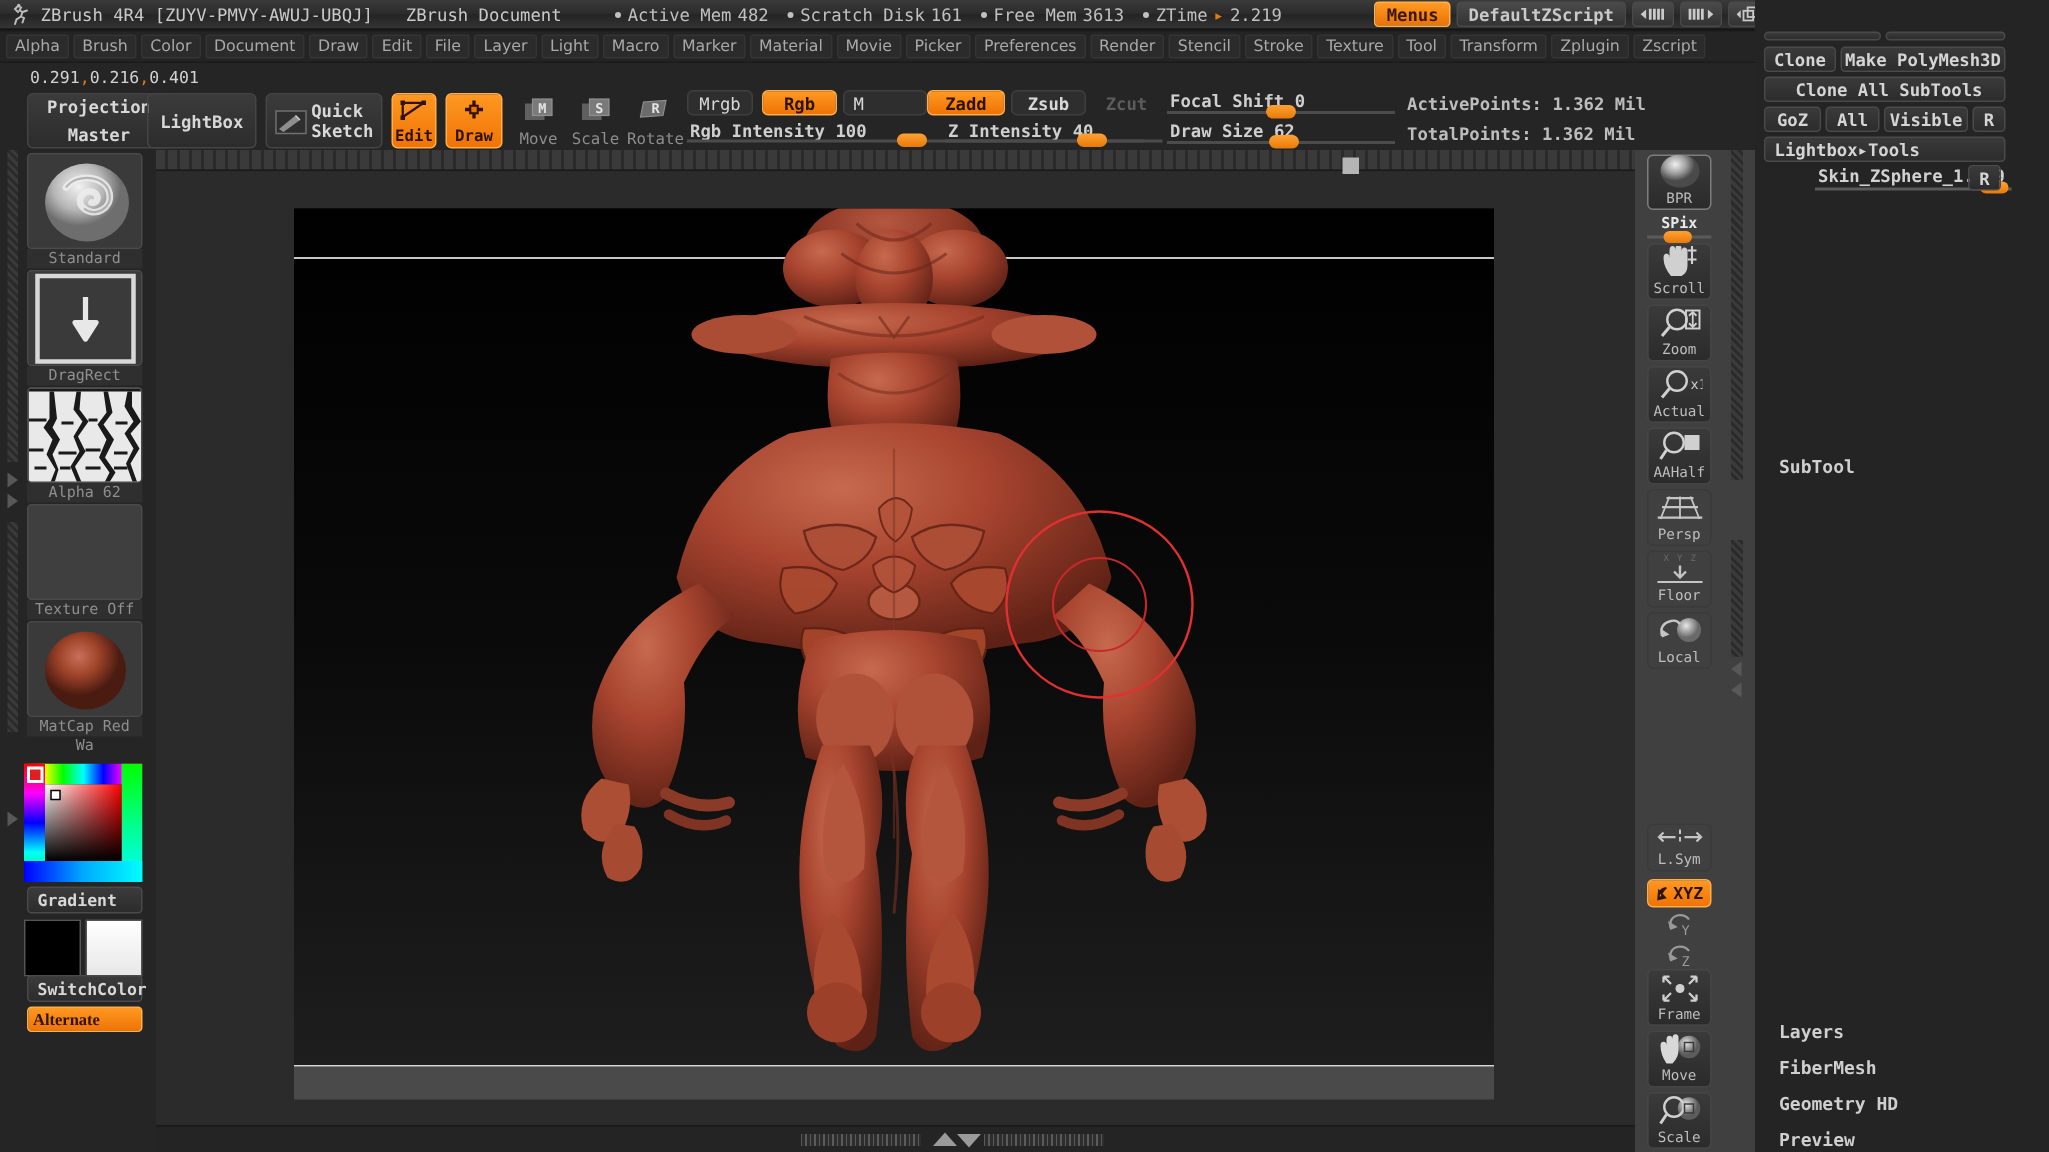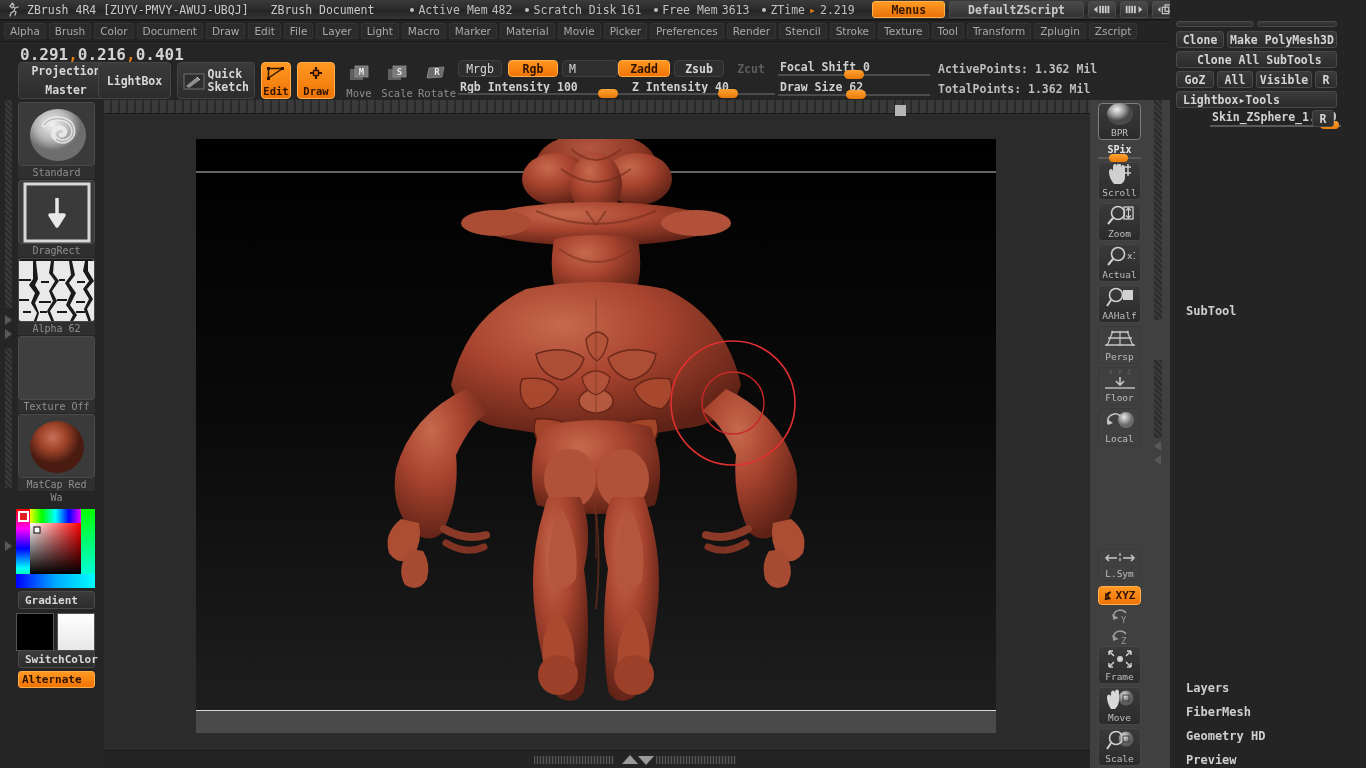--- a/index.html
+++ b/index.html
@@ -23,40 +23,40 @@
   .tb-title { color:#c9c9c9; font-size:11.5px; font-family:"DejaVu Sans Mono", monospace; letter-spacing:0px; margin-left:2px; }
   .tb-doc { color:#c9c9c9; font-size:11.5px; font-family:"DejaVu Sans Mono", monospace; margin-left:22px; }
   .tb-stats { margin-left:36px; display:flex; align-items:center; gap:13px; font-family:"DejaVu Sans Mono", monospace; font-size:11.5px; color:#c0c0c0; }
   .tb-stat { display:flex; align-items:center; gap:4px; }
   .dot { width:4px; height:4px; border-radius:50%; background:#c0c0c0; display:inline-block; }
   .tb-right { position:absolute; right:2px; top:1px; display:flex; align-items:center; gap:4px; }
   .tb-btn {
     height:17px; border:1px solid #4a4a4a; border-radius:3px;
     background:linear-gradient(180deg,#4a4a4a,#333); color:#c9c9c9;
     font-family:"DejaVu Sans Mono", monospace; font-size:11.5px; font-weight:bold;
-    display:flex; align-items:center; justify-content:center; padding:0 18px;
+    display:flex; align-items:center; justify-content:center; padding:0 7px;
   }
   .tb-btn.on { background:linear-gradient(180deg,#ff9a22,#e87208); border-color:#ffb24d; color:#3a1800; }
   .tb-icnbtn { width:28px; padding:0 2px; }
   .tb-icnbtn.wide { width:34px; }
 
   
   .menubar {
     position:absolute; left:0; top:21px; width:1366px; height:20px;
     background:#242424; display:flex; align-items:center; padding-left:4px; gap:3px;
   }
   .menu-item {
     height:16px; padding:0 5px; display:flex; align-items:center;
     font-size:10.5px; color:#a9a9a9; border:1px solid #343434; border-radius:2px;
     background:#2b2b2b;
   }
 
   
   .toolbar { position:absolute; left:0; top:42px; width:1366px; height:58px; background:#252525; }
-  .coords { position:absolute; left:20px; top:3px; font-family:"DejaVu Sans Mono", monospace; font-size:16px; color:#d2d2d2; font-weight:bold; }
+  .coords { position:absolute; left:20px; top:3px; font-family:"DejaVu Sans Mono", monospace; font-size:11px; color:#d2d2d2; font-weight:normal; }
   .coords .sep { color:#e07b10; }
 
   .tbtn {
     position:absolute; border:1px solid #454545; border-radius:4px;
     background:linear-gradient(180deg,#3b3b3b,#2c2c2c);
     color:#d8d8d8; font-size:11.5px; font-weight:bold;
     display:flex; align-items:center; justify-content:center; text-align:center;
     font-family:"DejaVu Sans Mono", monospace;
   }
   .tbtn.orange { background:linear-gradient(180deg,#ff9822,#ef7405); border-color:#ffae4a; color:#2e1400; }
@@ -72,21 +72,21 @@
   
   .leftshelf { position:absolute; left:0; top:100px; width:104px; height:668px; background:#252525; }
   .ls-item { position:absolute; left:18px; width:77px; }
   .ls-thumb { width:77px; height:64px; border:1px solid #4a4a4a; border-radius:3px; background:#3a3a3a; overflow:hidden; position:relative; }
   .ls-cap { width:77px; height:13px; background:#2f2f2f; color:#8f8f8f; font-size:10px; text-align:center; line-height:13px; font-family:"DejaVu Sans Mono", monospace; }
   .gripcol { position:absolute; left:4px; top:0; width:9px; height:668px; }
 
   .sw-btn { position:absolute; left:18px; width:77px; height:17px; border:1px solid #4a4a4a; border-radius:3px;
             background:linear-gradient(180deg,#3b3b3b,#2c2c2c); color:#d8d8d8; font-size:11px; font-weight:bold;
             display:flex; align-items:center; justify-content:center; font-family:"DejaVu Sans Mono", monospace; }
-  .sw-btn.orange { background:linear-gradient(180deg,#ff9822,#ef7405); border-color:#ffae4a; color:#2e1400; }
+  .sw-btn.orange { background:linear-gradient(180deg,#ff9822,#ef7405); border-color:#ffae4a; color:#2e1400;font-family:Liberation Serif, serif; }
 
   
   .canvasarea { position:absolute; left:104px; top:100px; width:986px; height:650px; background:#2b2b2b; }
   .ruler { position:absolute; left:104px; top:100px; width:986px; height:14px;
            background:repeating-linear-gradient(90deg,#3a3a3a 0 6px,#2a2a2a 6px 8px); border-bottom:1px solid #1a1a1a; }
   .whitesq { position:absolute; width:11px; height:11px; background:#b5b5b5; }
   .docframe { position:absolute; background:#000; }
   .docwhiteline { position:absolute; height:1px; background:#d9d9d9; }
   .docbottom { position:absolute; background:#474747; }
   .bottomscroll { position:absolute; left:104px; top:750px; width:986px; height:18px; background:#242424; border-top:1px solid #191919; }

